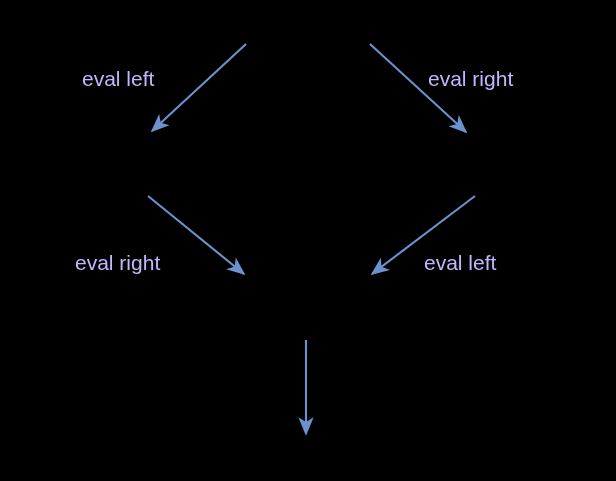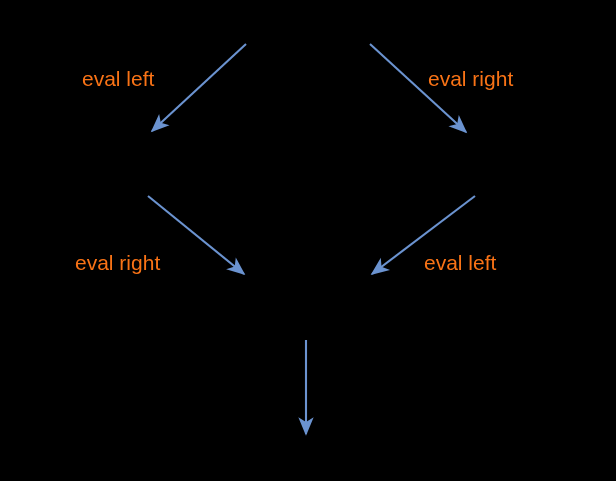--- a/index.html
+++ b/index.html
@@ -18,21 +18,21 @@
   #diagram-svg {
     position: absolute;
     left: 0;
     top: 0;
     width: 616px;
     height: 481px;
     display: block;
   }
   .edge-label {
     position: absolute;
-    color: #f97316;
+    color: #c4b5fd;
     font-family: "Liberation Sans", sans-serif;
     font-size: 21px;
     font-weight: 400;
     line-height: 1;
     white-space: nowrap;
     letter-spacing: 0px;
   }
   #label-eval-left-top     { left: 82px;  top: 68px;  }
   #label-eval-right-top    { left: 428px; top: 68px;  }
   #label-eval-right-bottom { left: 75px;  top: 252px; }

